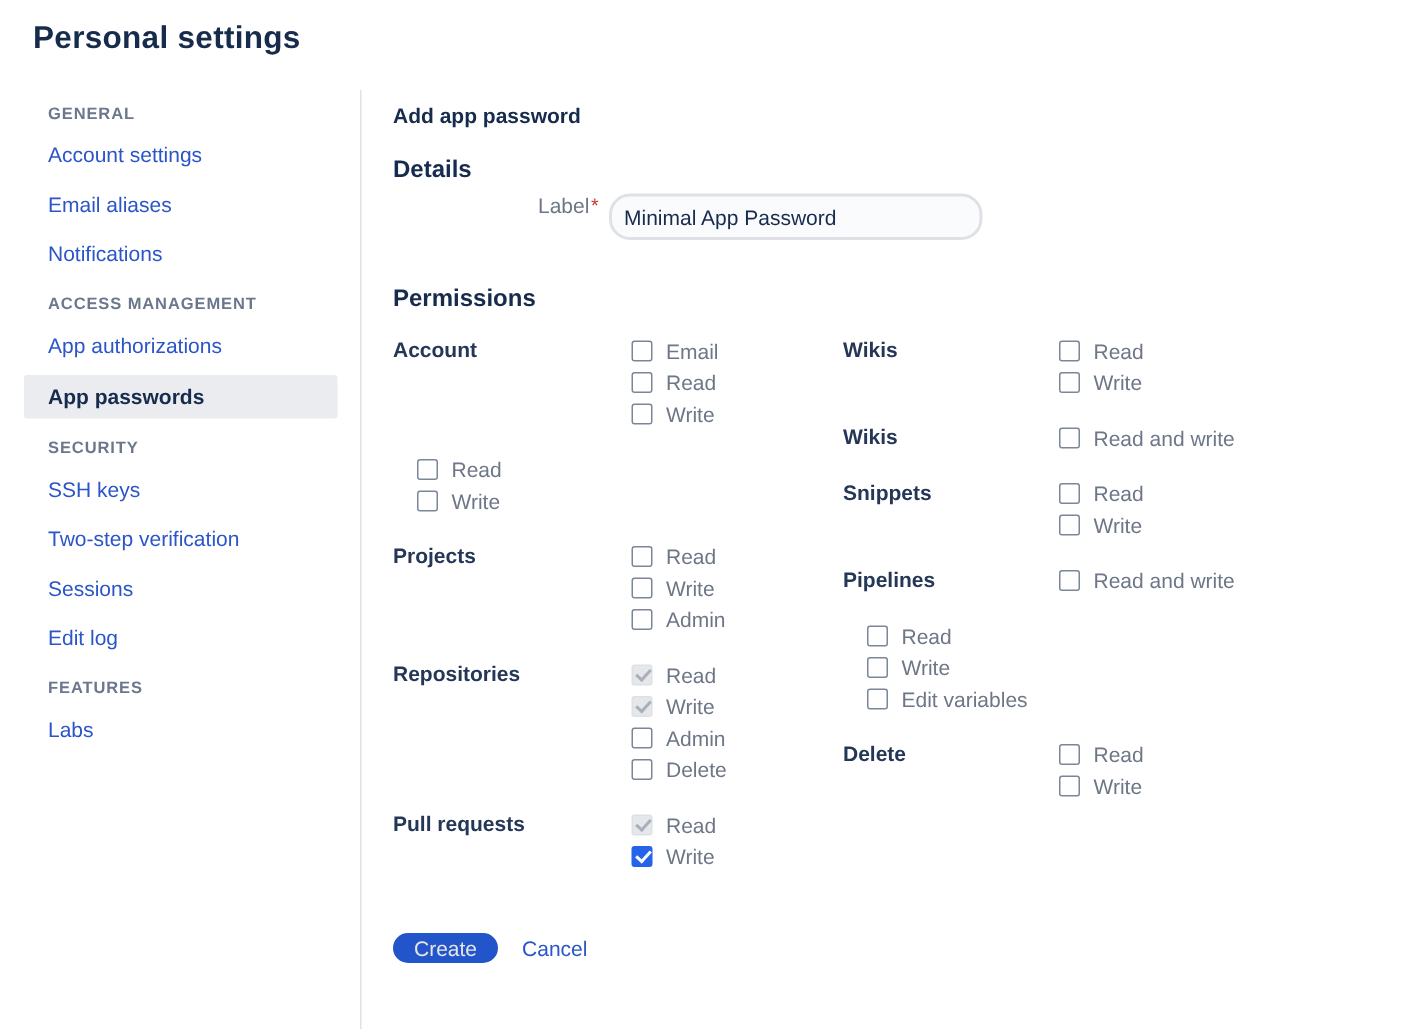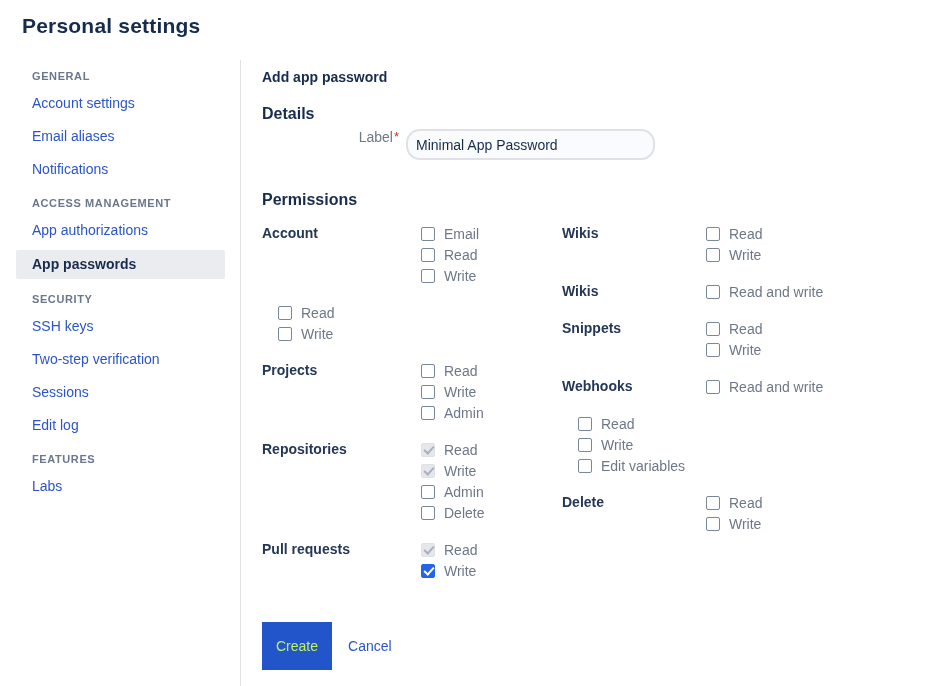--- a/index.html
+++ b/index.html
@@ -65,22 +65,22 @@
     border:1.5px solid #7A869A;border-radius:2px}
   .cb.checked{background:var(--checkbox-checked);border-color:var(--checkbox-checked)}
   .cb.checked::after{content:'';position:absolute;left:4px;top:0.5px;width:4px;height:8px;
     border:solid #fff;border-width:0 2px 2px 0;transform:rotate(42deg)}
   .cb.disabled{background:#E5E7EB;border-color:#DDE0E5}
   .cb.disabled::after{border-color:#A9B0BB}
   .cb-row.is-disabled{cursor:default}
 
   
   .actions{display:flex;align-items:center;margin-top:25px}
-  .btn-primary{background:var(--button);color:#bef264;border:none;border-radius:0;
-    height:48px;padding:0 14px;font-size:14px;font-family:"Liberation Sans", sans-serif;
+  .btn-primary{background:var(--button);color:#e5e5e5;border:none;border-radius:12px;
+    height:20px;padding:0 14px;font-size:14px;font-family:"Liberation Sans", sans-serif;
     cursor:pointer}
   .link-cancel{margin-left:16px;color:var(--link);font-size:14px}
 </style>
 </head>
 <body>
 
 <header class="page-header">
   <h1>Personal settings</h1>
 </header>
 
@@ -236,21 +236,21 @@
                 <span class="cb"></span>
                 <span class="cb-text">Read</span>
               </label>
               <label class="cb-row">
                 <span class="cb"></span>
                 <span class="cb-text">Write</span>
               </label>
             </div>
           </div>
           <div class="perm-group">
-            <div class="g-label">Webhooks</div>
+            <div class="g-label">Pipelines</div>
             <div class="g-opts">
               <label class="cb-row">
                 <span class="cb"></span>
                 <span class="cb-text">Read and write</span>
               </label>
             </div>
           </div>
           <div class="perm-group">
             <div class="g-opts">
               <label class="cb-row">

